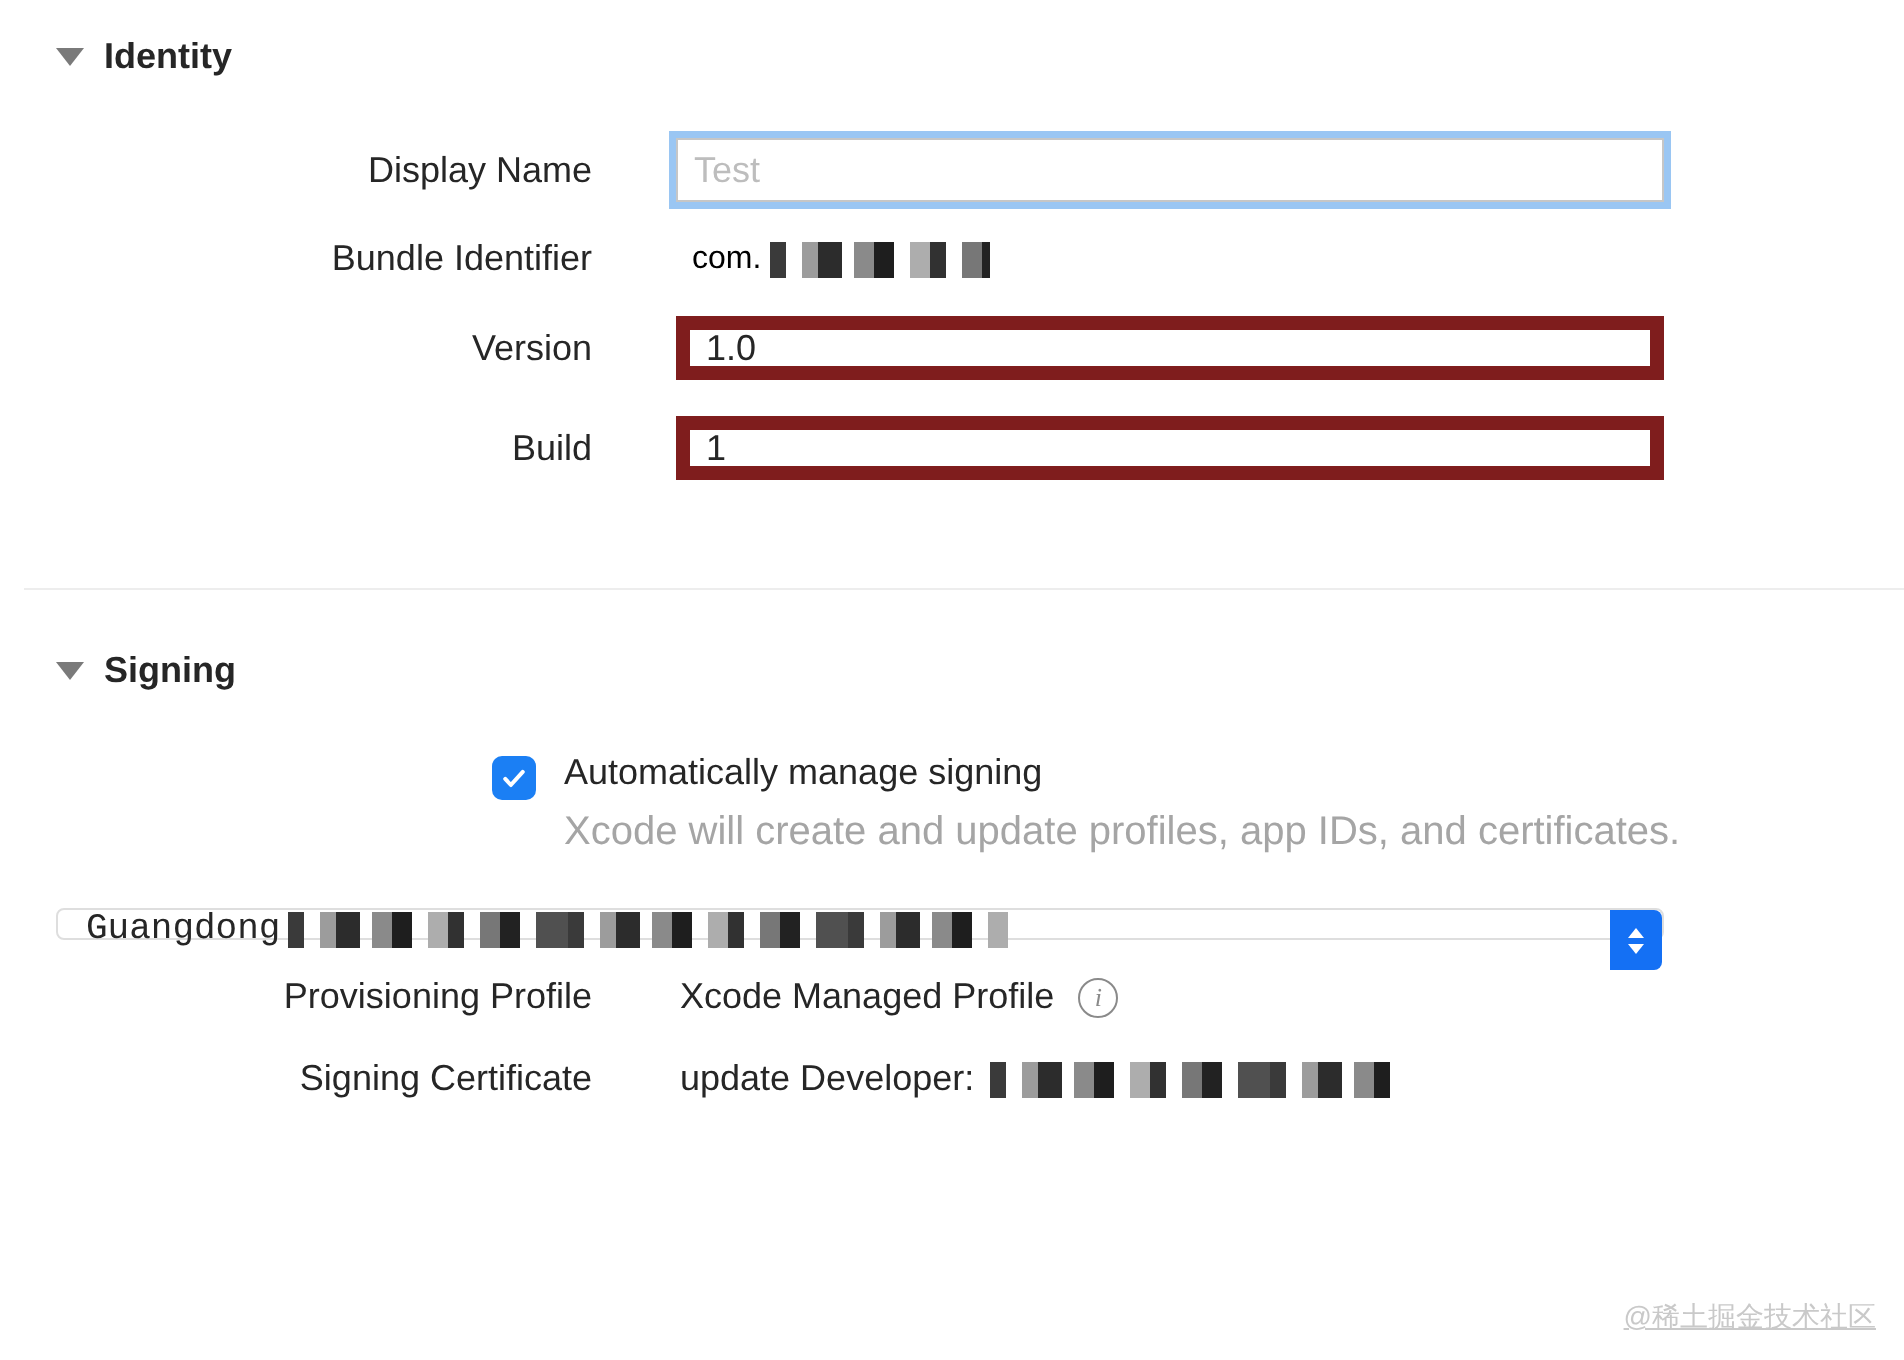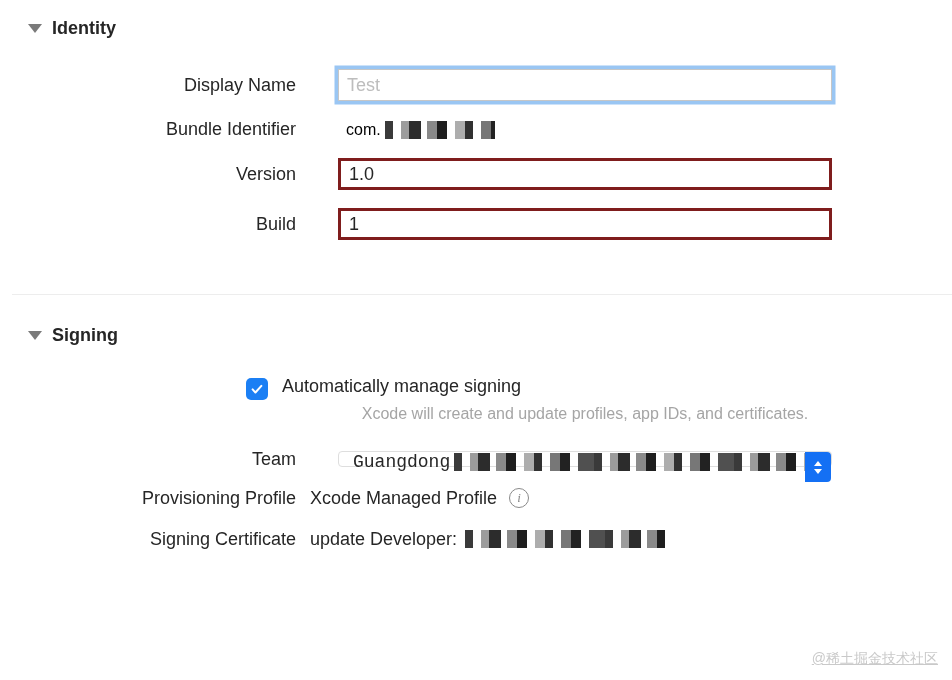--- a/index.html
+++ b/index.html
@@ -52,21 +52,21 @@
       color: #262626;
     }
     .field-col {
       flex: 1;
       padding-right: 120px;
       padding-left: 28px;
     }
     input.text-field {
       width: 100%;
       height: 32px;
-      border: 3px solid #7f1d1d;
+      border: 7px solid #7f1d1d;
       padding: 4px 8px;
       font-size: 18px;
       color: #262626;
       outline: none;
       background: #fff;
     }
     input.text-field.focused {
       border: 1px solid #c6c6c6;
       box-shadow: 0 0 0 3.5px #9ac6f3;
     }
@@ -107,24 +107,23 @@
     .checkbox-content {
       flex: 1;
       padding-right: 64px;
     }
     .checkbox-label {
       font-size: 18px;
       color: #262626;
       margin-bottom: 6px;
     }
     .checkbox-desc {
-      font-size: 16px;
+      font-size: 20px;
       color: #a5a5a5;
       line-height: 1.35;
-      text-align: center;
     }
     .select-wrap {
       position: relative;
       width: 100%;
       height: 16px;
       border: 1px solid #dedede;
       border-radius: 4px;
       display: flex;
       align-items: flex-start;
       padding-left: 14px;
@@ -169,20 +168,21 @@
     .static-row {
       display: flex;
       align-items: center;
       margin-bottom: 20px;
     }
     .static-value {
       font-size: 18px;
       color: #262626;
       display: flex;
       align-items: center;
+      margin-left: 30px;
     }
     .info-icon {
       width: 20px;
       height: 20px;
       border: 1.3px solid #8a8a8a;
       border-radius: 50%;
       display: inline-flex;
       align-items: center;
       justify-content: center;
       margin-left: 12px;
@@ -278,21 +278,20 @@
         </svg>
       </div>
     </div>
     <div class="checkbox-content">
       <div class="checkbox-label">Automatically manage signing</div>
       <div class="checkbox-desc">Xcode will create and update profiles, app IDs, and certificates.</div>
     </div>
   </div>
 
   <div class="row">
-    <div class="label-col">Team</div>
     <div class="field-col">
       <div class="select-wrap">
         <div class="select-text">
           <span>Guangdong</span>
           <span class="pixelated px-long"></span>
         </div>
         <div class="select-chevrons">
           <div class="chev-up"></div>
           <div class="chev-down"></div>
         </div>

